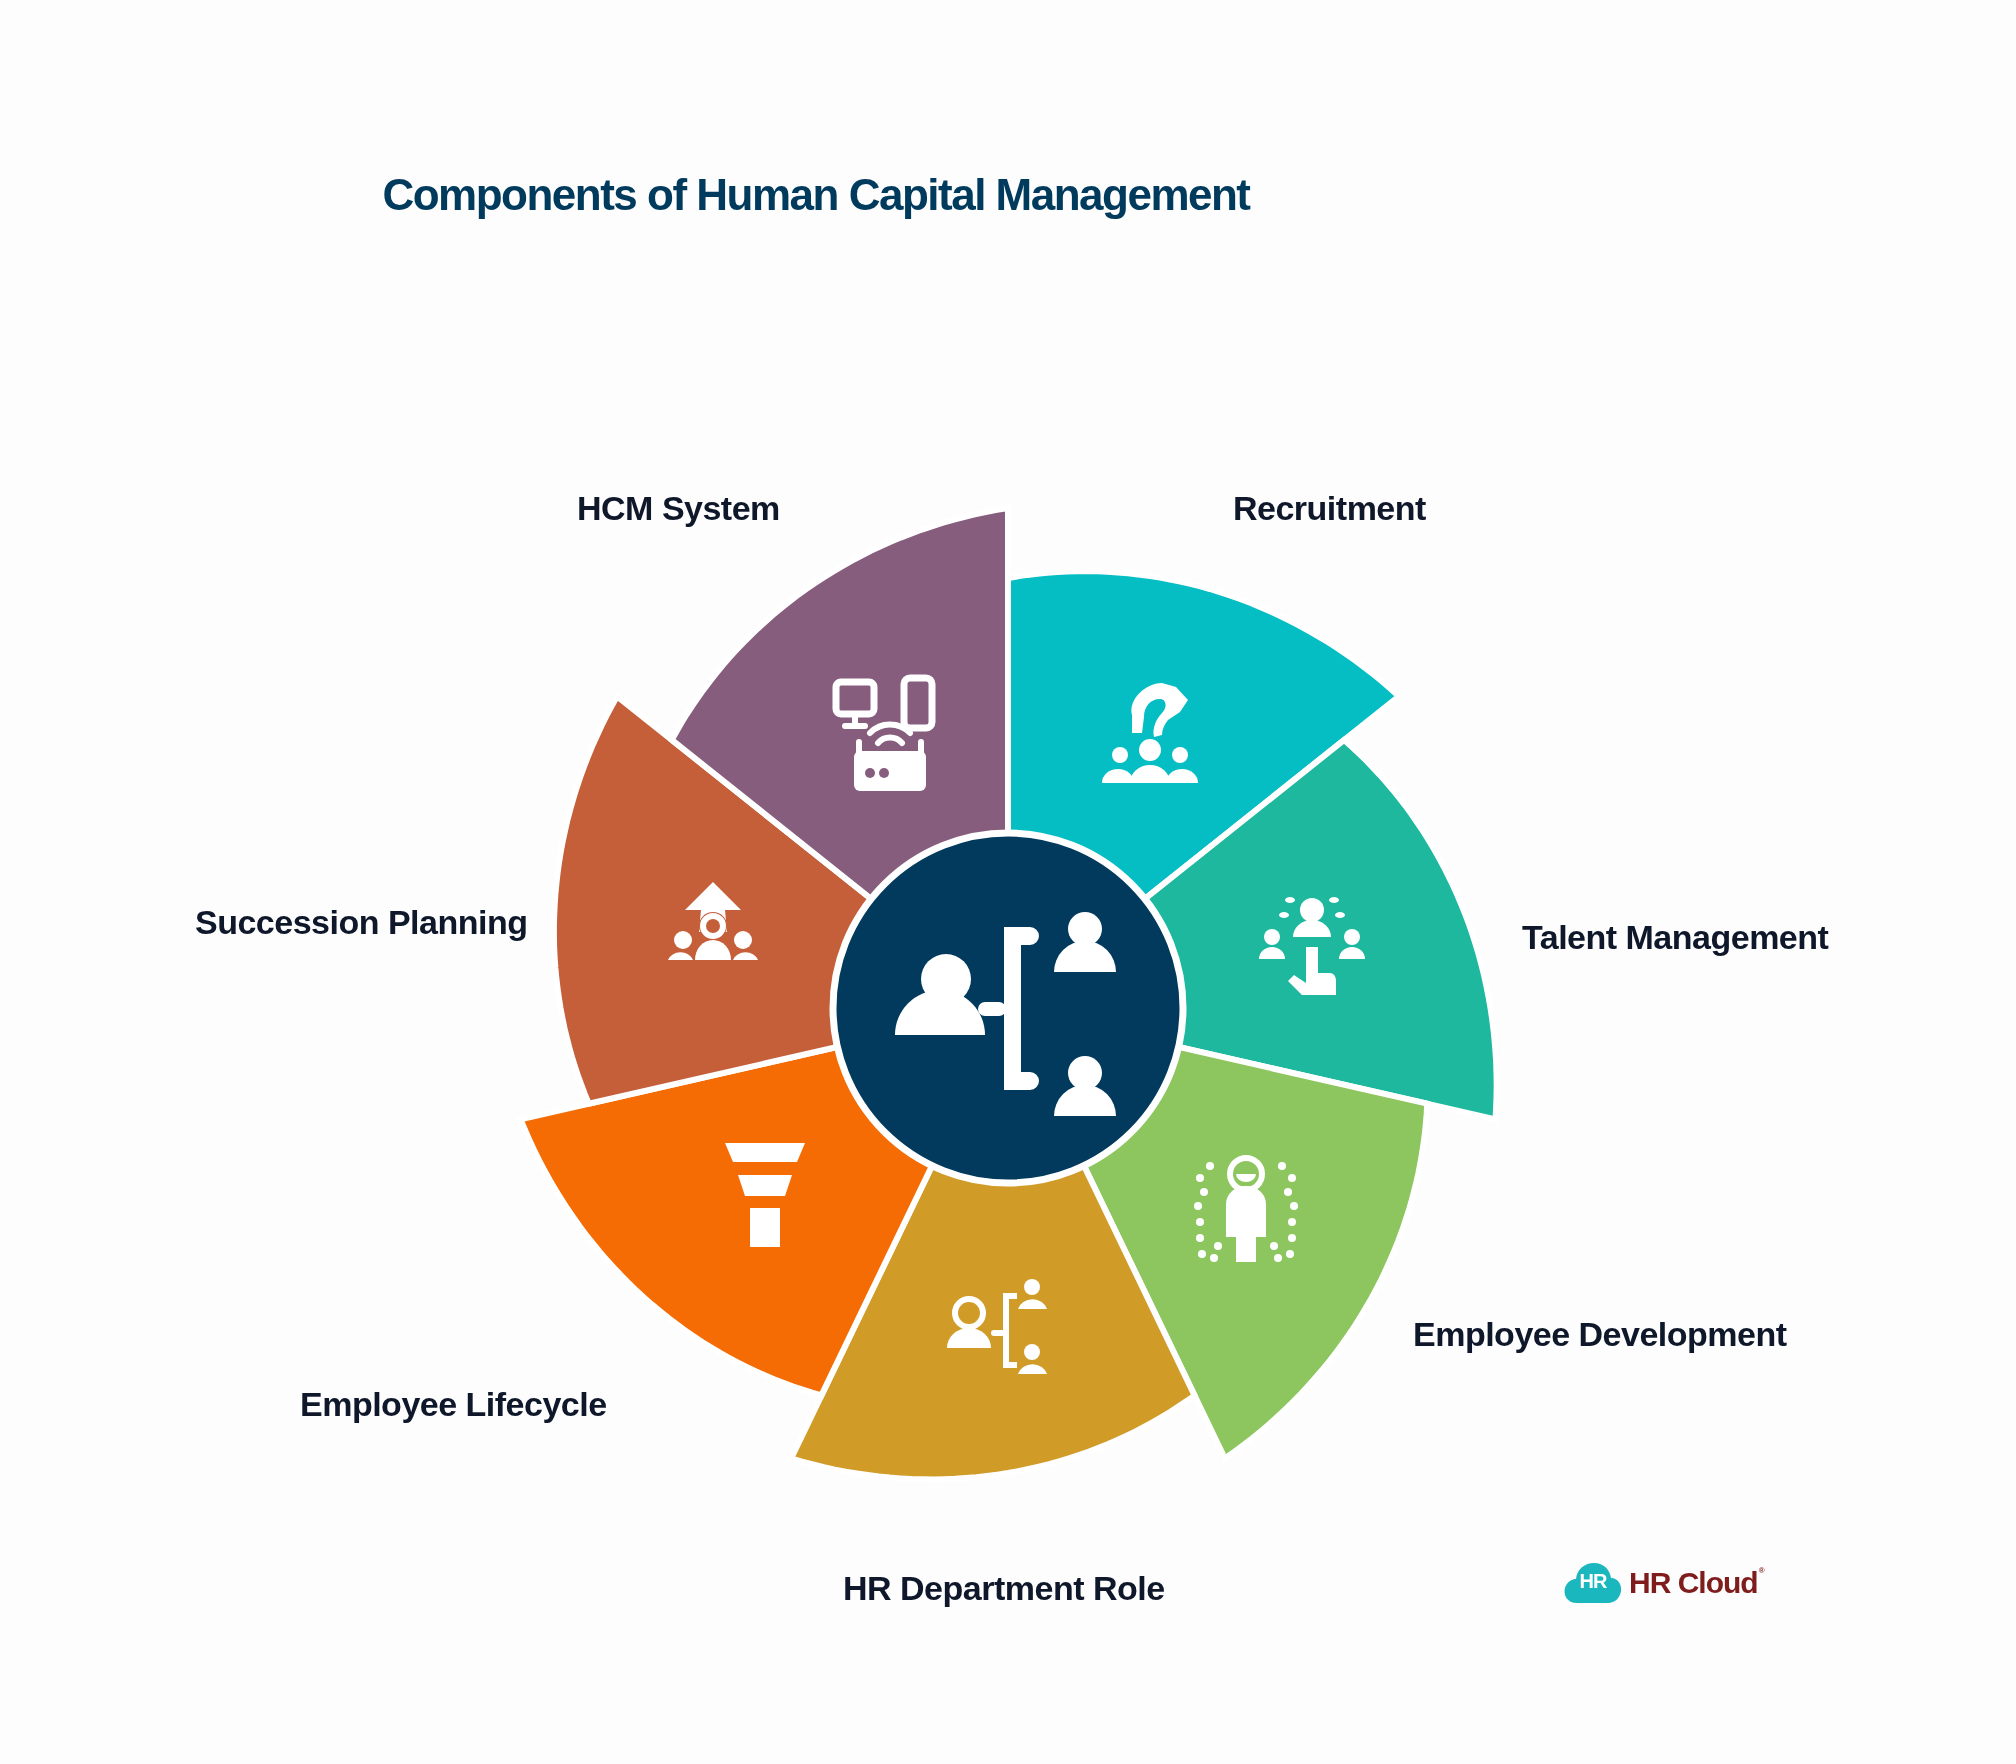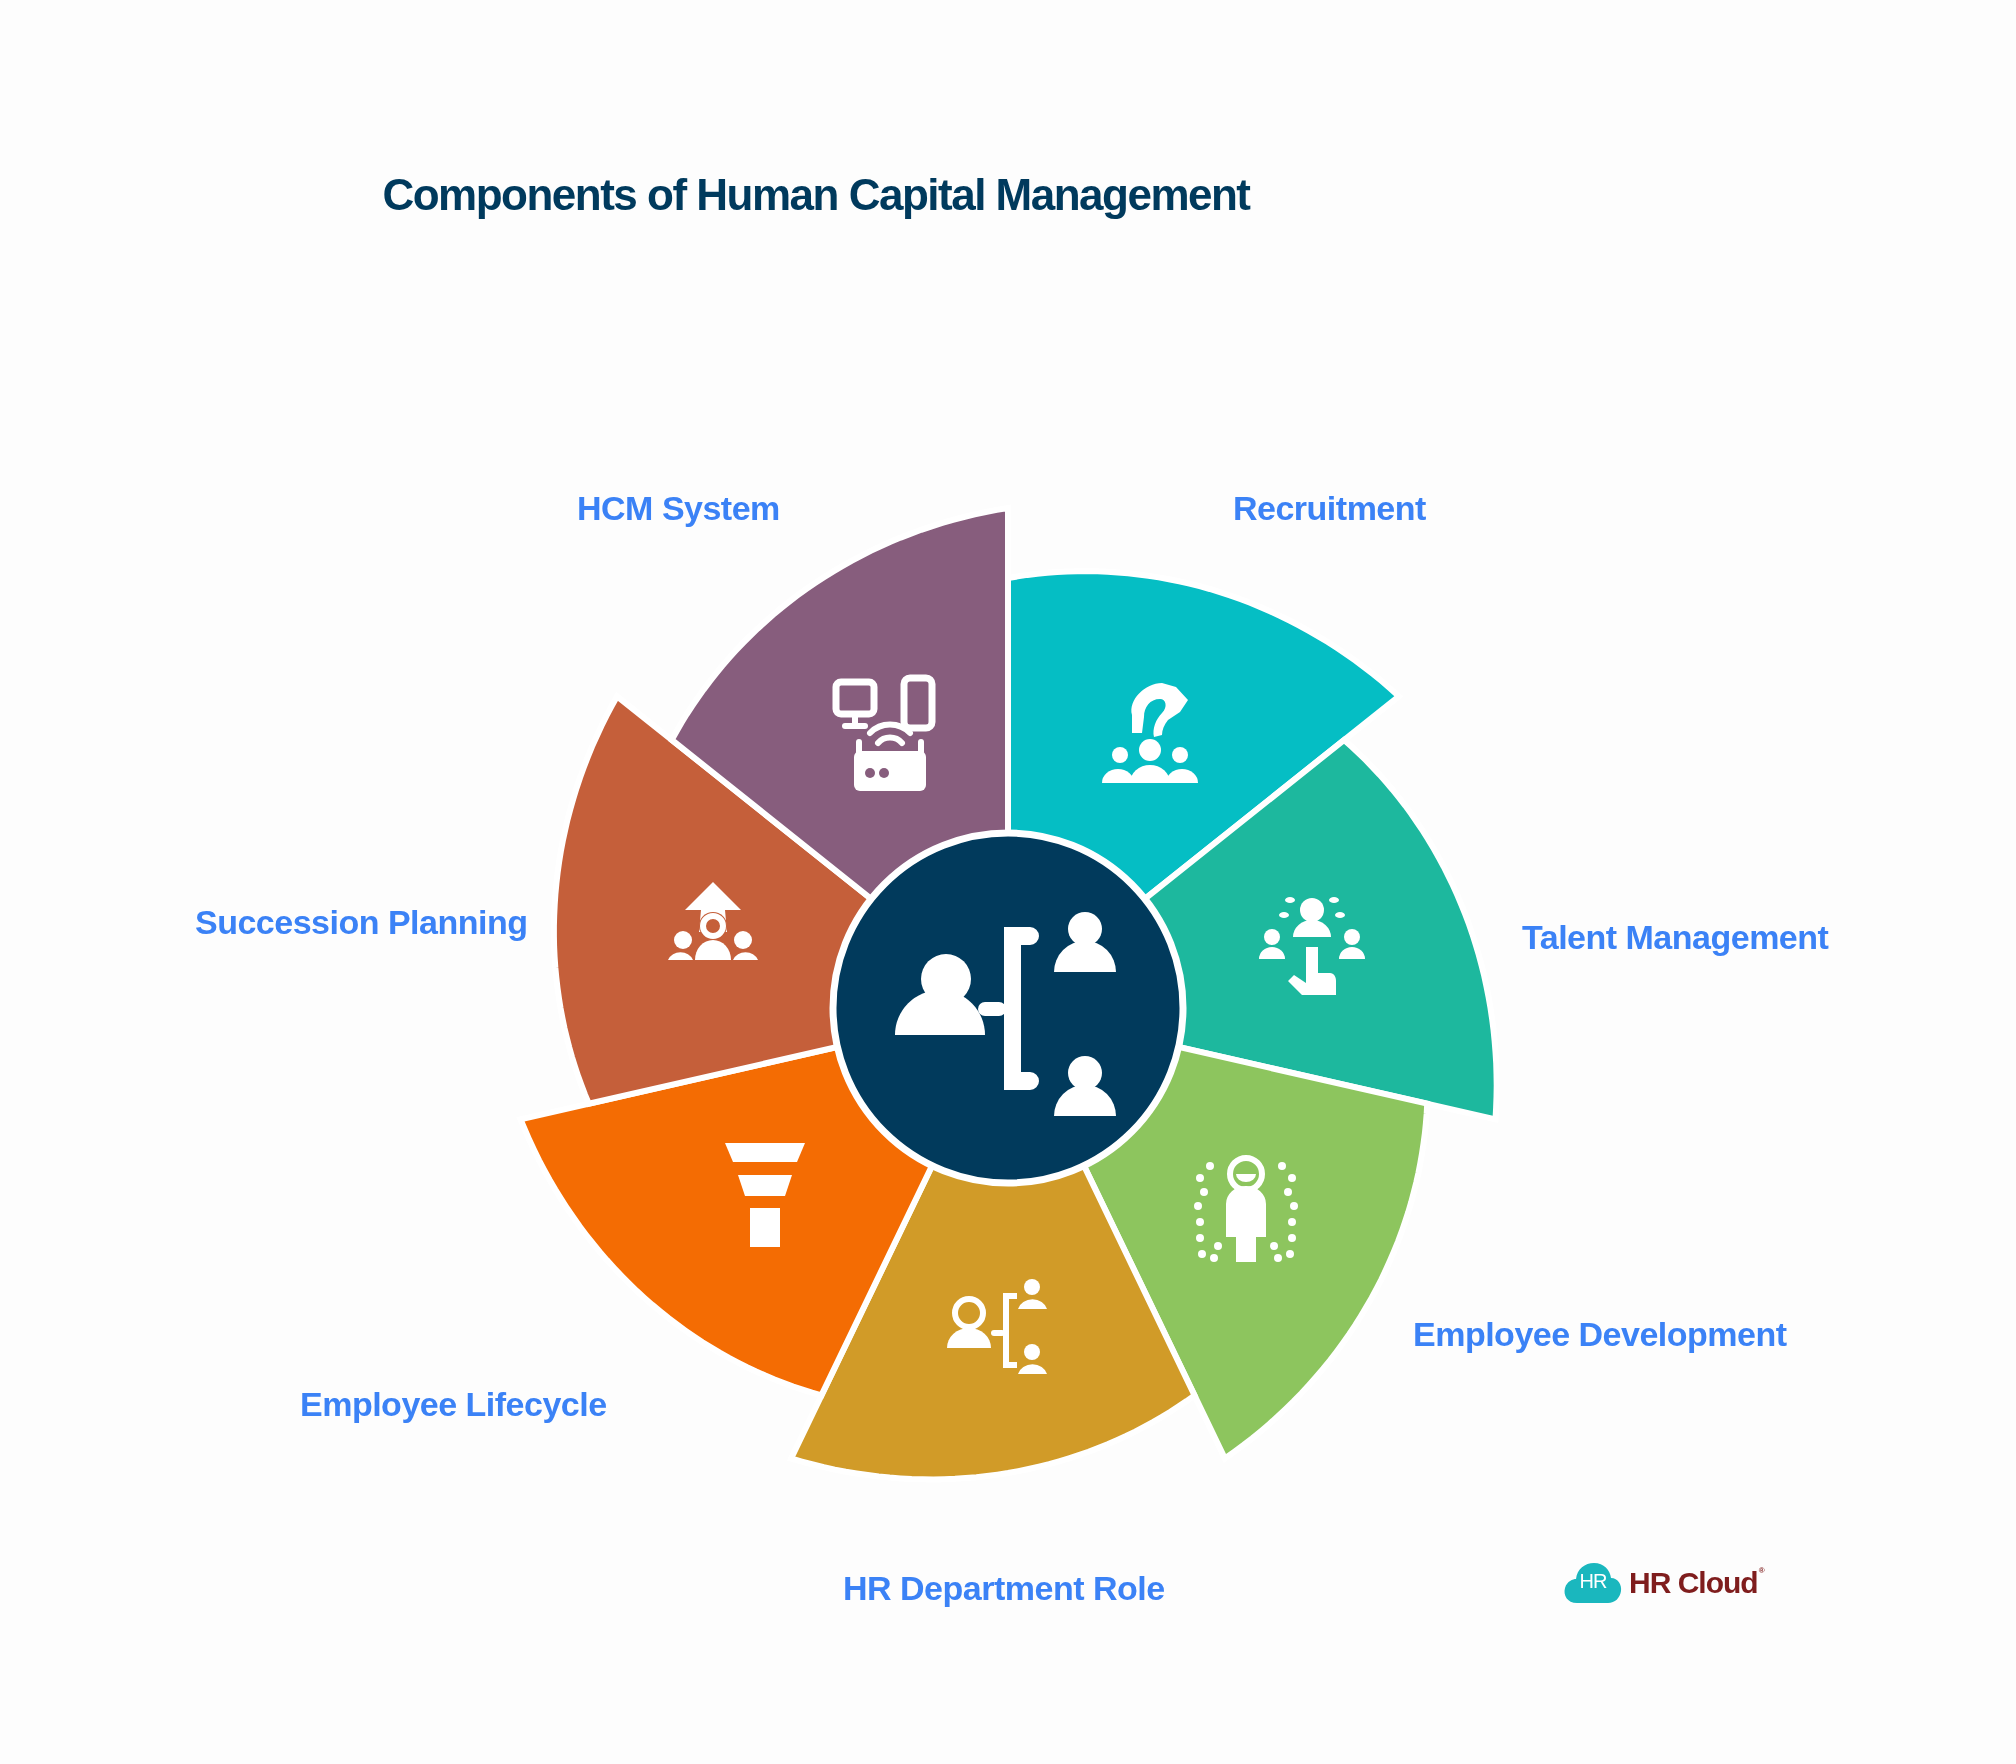--- a/index.html
+++ b/index.html
@@ -1,20 +1,20 @@
 <!DOCTYPE html>
 <html><head>
 <meta charset="utf-8">
 <style>
   html, body { margin: 0; padding: 0; background: #fdfdfd; }
   body { width: 2016px; height: 1764px; position: relative; overflow: hidden;
          font-family: "Liberation Sans", "DejaVu Sans", sans-serif; }
   .title { position: absolute; left: 0; width: 1632px; top: 170px; text-align: center;
            font-size: 44px; font-weight: bold; color: #003a5d; letter-spacing: -1.5px; }
-  .label { position: absolute; font-size: 34px; font-weight: bold; color: #3b82f6;
+  .label { position: absolute; font-size: 34px; font-weight: bold; color: #0f172a;
            white-space: nowrap; letter-spacing: -0.5px; line-height: 40px; }
   svg.wheel { position: absolute; left: 0; top: 0; }
   .logo { position: absolute; left: 1563px; top: 1560px; height: 46px; display: flex; align-items: center; }
   .logo-cloud { width: 60px; height: 44px; position: relative; }
   .logo-text { margin-left: 6px; font-size: 30px; font-weight: bold; color: #7f1d1d; letter-spacing: -1px; }
   .logo-reg { font-size: 8px; vertical-align: top; margin-left: 1px; }
 </style>
 </head>
 <body>
 
@@ -147,16 +147,16 @@
 <div class="label" style="left:843px; top:1568px;">HR Department Role</div>
 <div class="label" style="left:300px; top:1384px;">Employee Lifecycle</div>
 <div class="label" style="left:175px; top:902px;margin-left:20px;">Succession Planning</div>
 <div class="label" style="left:577px; top:488px;">HCM System</div>
 
 <div class="logo">
   <div class="logo-cloud">
     <svg width="60" height="44" viewBox="0 0 60 44">
       <path d="M14,42 C4,42 0,34 2,27 C4,20 10,18 13,18 C14,8 22,2 31,2 C41,2 47,9 48,17 C55,17 59,24 58,30 C57,37 52,42 45,42 Z" fill="#1ab7be"></path>
     </svg>
-    <span style="position:absolute; left:0; top:9px; width:60px; text-align:center; color:#fff; font-weight:normal; font-size:20px; letter-spacing:-1px;">HR</span>
+    <span style="position:absolute; left:0; top:9px; width:60px; text-align:center; color:#fff; font-weight:bold; font-size:20px; letter-spacing:-1px;">HR</span>
   </div>
   <span class="logo-text"><span>HR Cloud</span><span class="logo-reg">®</span></span>
 </div>
 
 </body></html>

